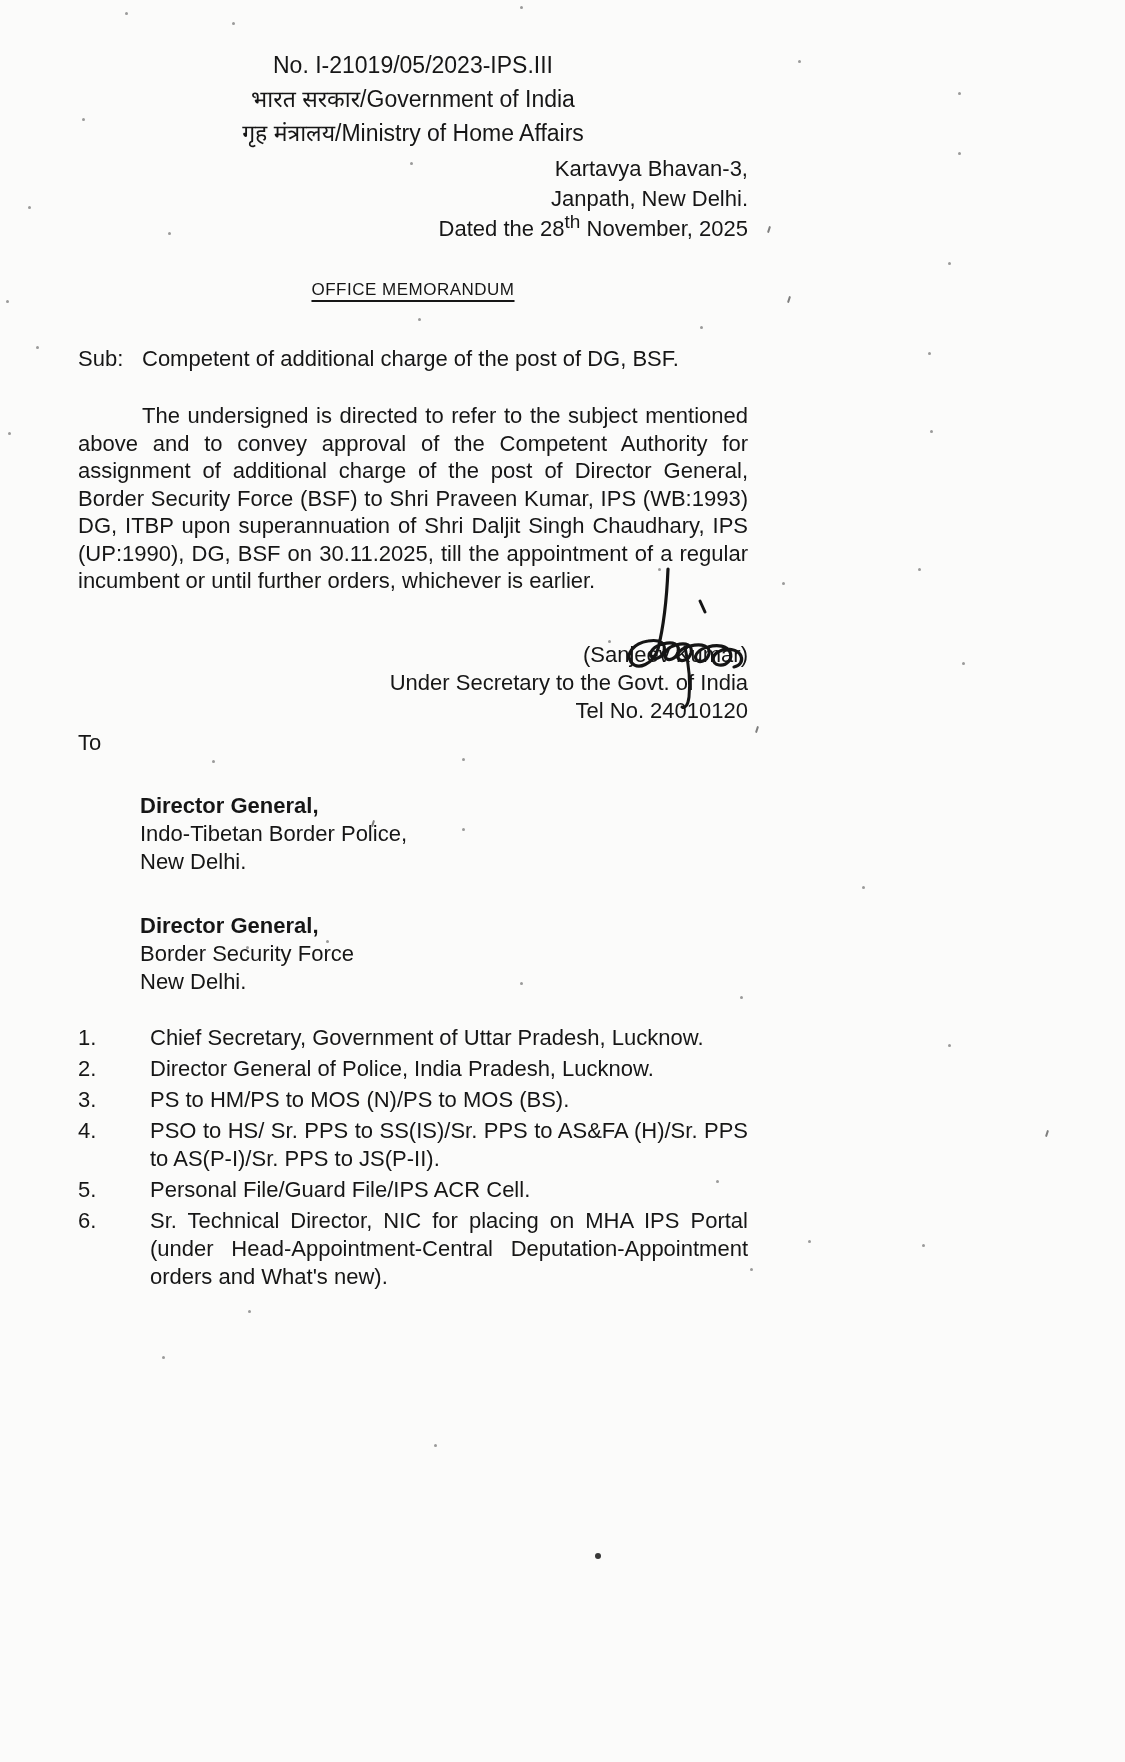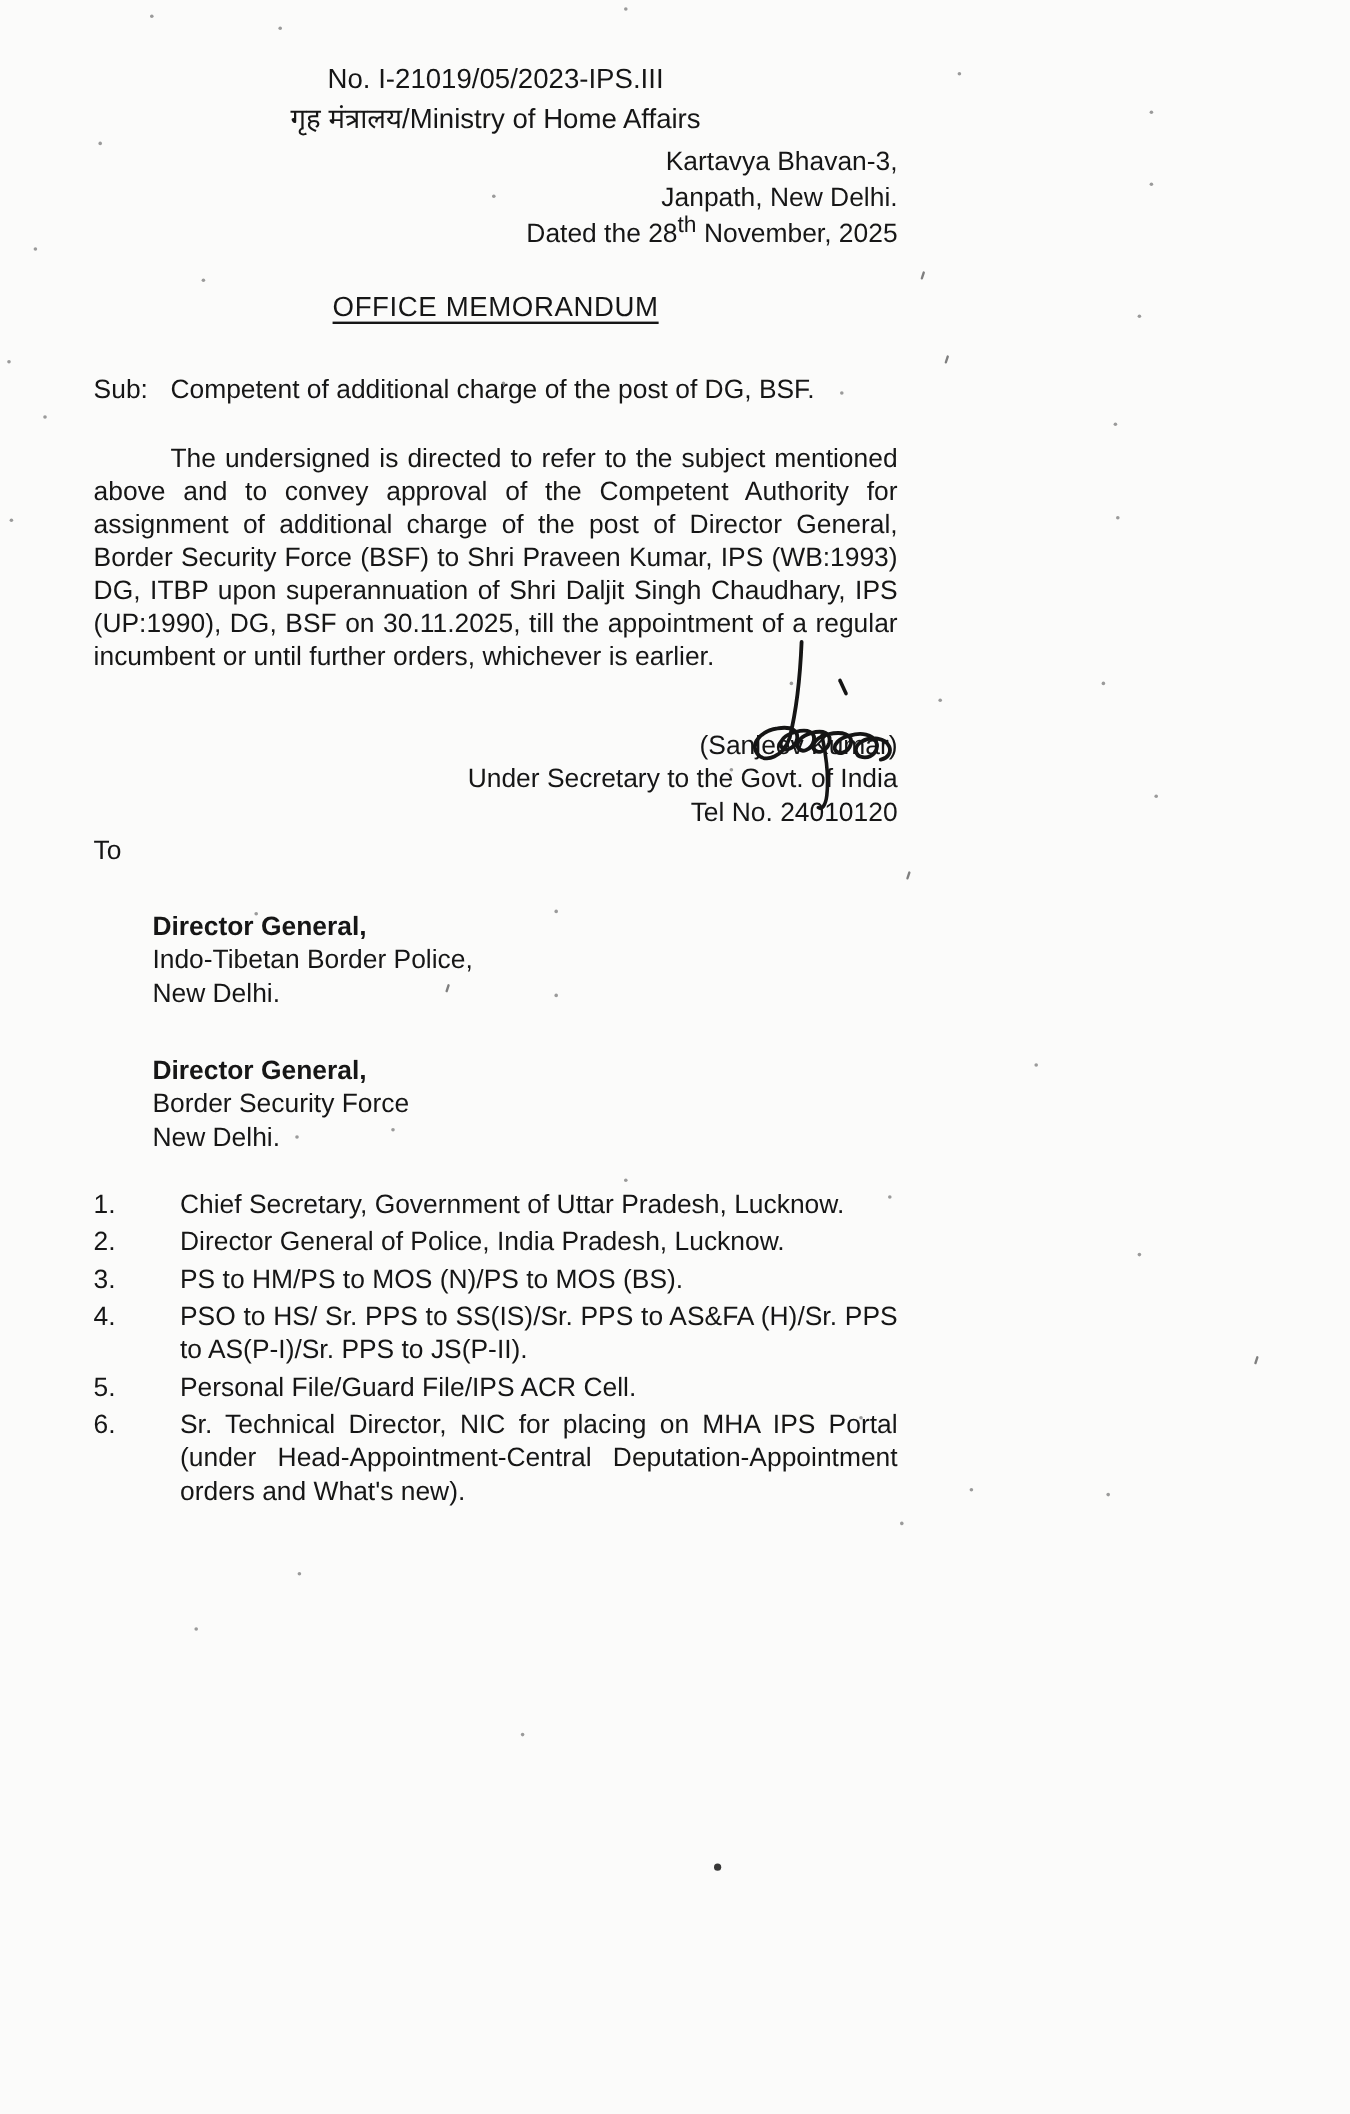--- a/index.html
+++ b/index.html
@@ -23,21 +23,21 @@
   }
   
   .letterhead { text-align: center; line-height: 34px; font-size: 23px; }
   
   .address-block { text-align: right; margin-top: 4px; line-height: 30px; }
   .address-block sup { font-size: 19px; line-height: 0; }
   
   .memo-title {
     text-align: center;
     margin-top: 32px;
-    font-size: 23px;
+    font-size: 17px;
     letter-spacing: .5px;
   }
   .memo-title span {
     text-decoration: underline;
     text-underline-offset: 5px;
     text-decoration-thickness: 2px;
   }
   
   .subject-row { display: flex; margin-top: 42px; }
   .subject-label { width: 64px; flex: 0 0 64px; }
@@ -51,21 +51,21 @@
   
   .sign-block { position: relative; text-align: right; margin-top: 46px; line-height: 28px; }
   .sign-scribble {
     position: absolute;
     right: -14px;
     top: -78px;
     pointer-events: none;
   }
   
   .to-label { margin-top: 4px; }
-  .recipient { margin-left: 49px; margin-top: 36px; line-height: 28px; }
+  .recipient { margin-left: 62px; margin-top: 36px; line-height: 28px; }
   .recipient .r-name { font-weight: bold; }
   
   .copy-heading {
     margin-top: 40px;
     text-decoration: underline;
     text-underline-offset: 5px;
     display: inline-block;
   }
   .copy-list { margin-top: 28px; }
   .copy-item { display: grid; grid-template-columns: 72px 1fr; margin-bottom: 3px; }
@@ -86,20 +86,21 @@
     opacity: .7;
   }
 </style>
 </head>
 <body>
 
 <div class="page">
 
   <div class="letterhead">
     <div>No. I-21019/05/2023-IPS.III</div>
+    <div>भारत सरकार/Government of India</div>
     <div>गृह मंत्रालय/Ministry of Home Affairs</div>
   </div>
 
   <div class="address-block">
     <div>Kartavya Bhavan-3,</div>
     <div>Janpath, New Delhi.</div>
     <div><span>Dated the 28</span><sup>th</sup><span> November, 2025</span></div>
   </div>
 
   <div class="memo-title">

